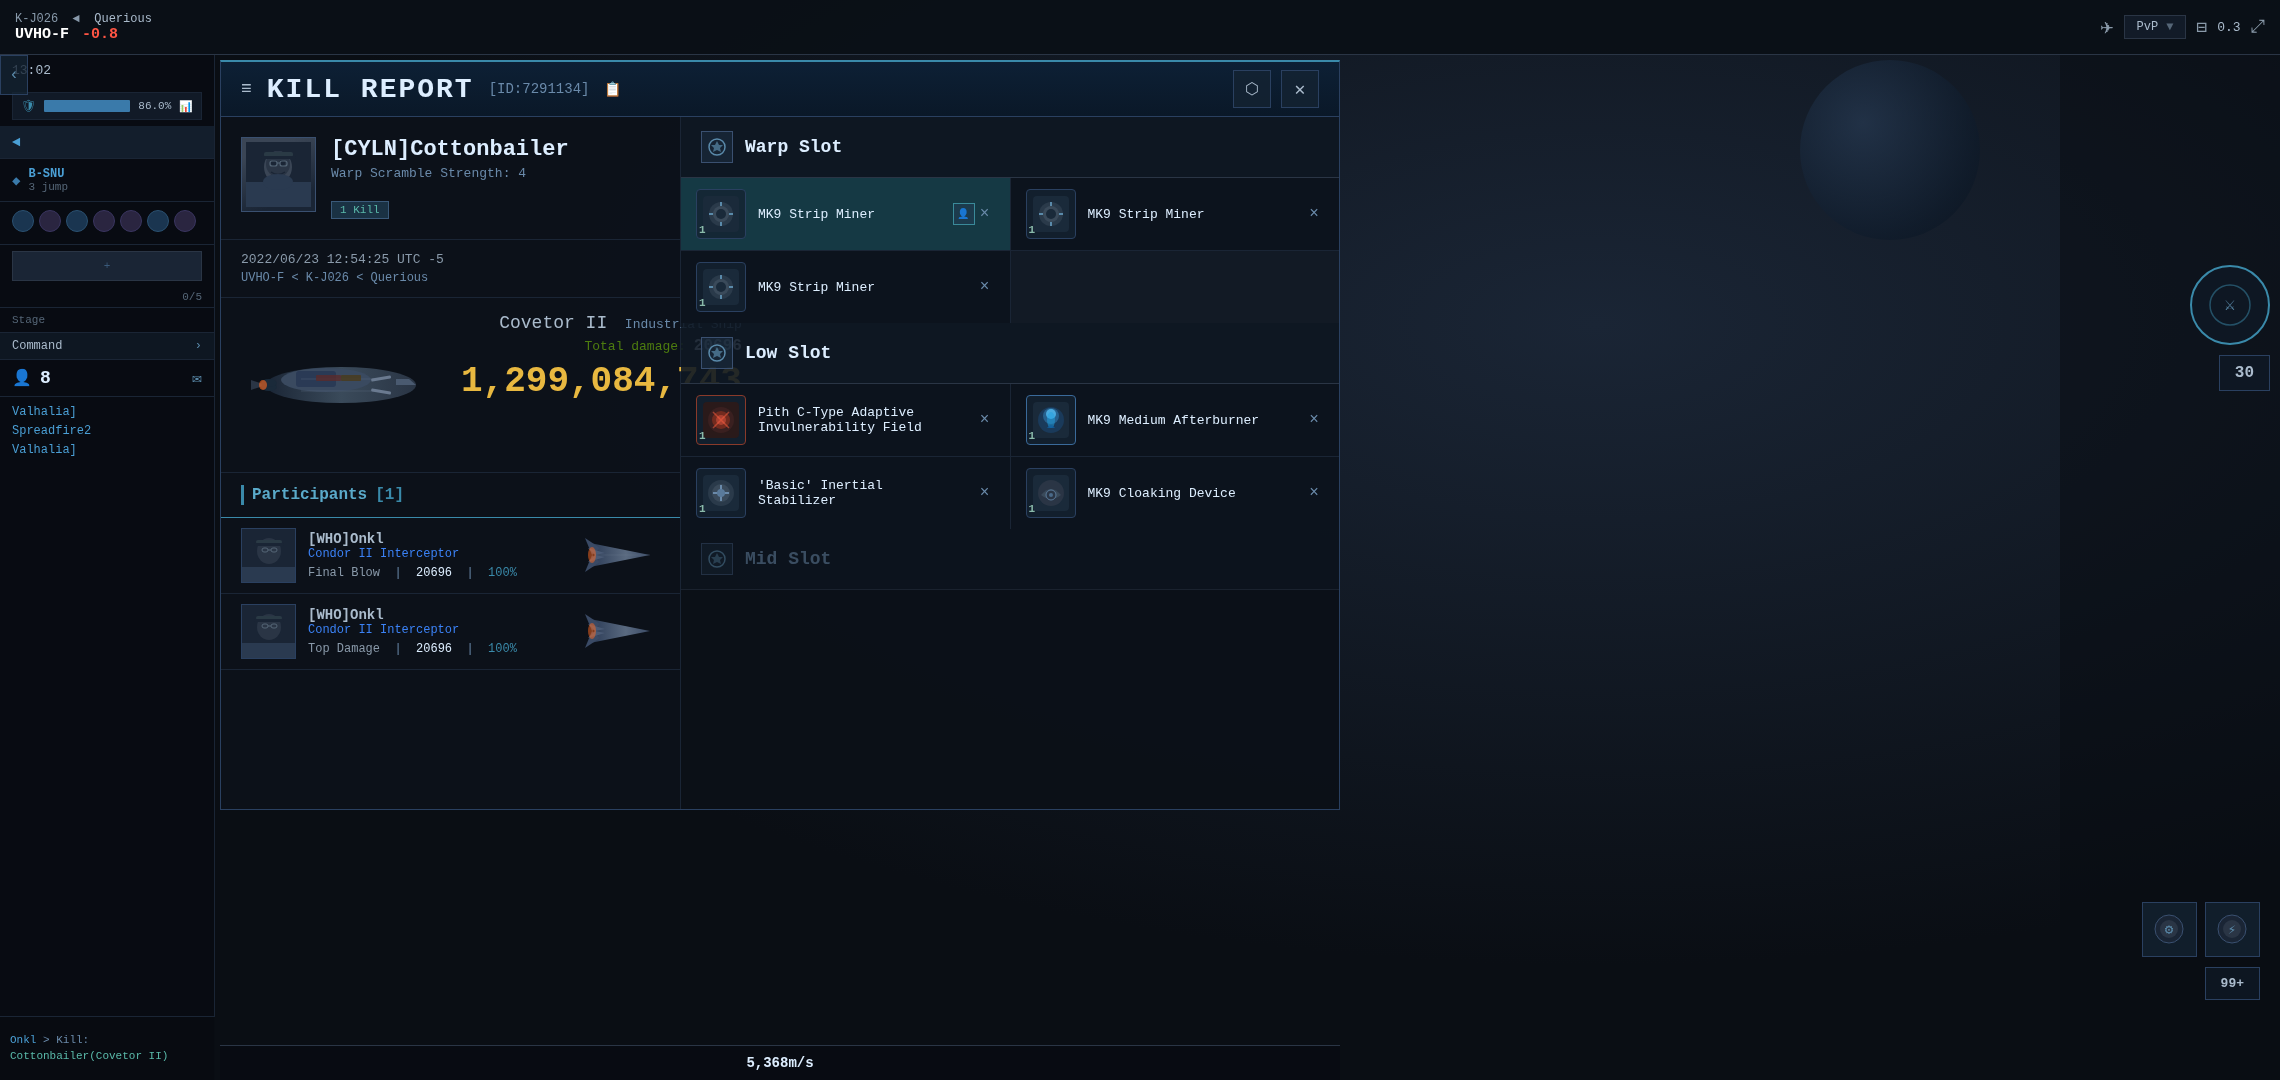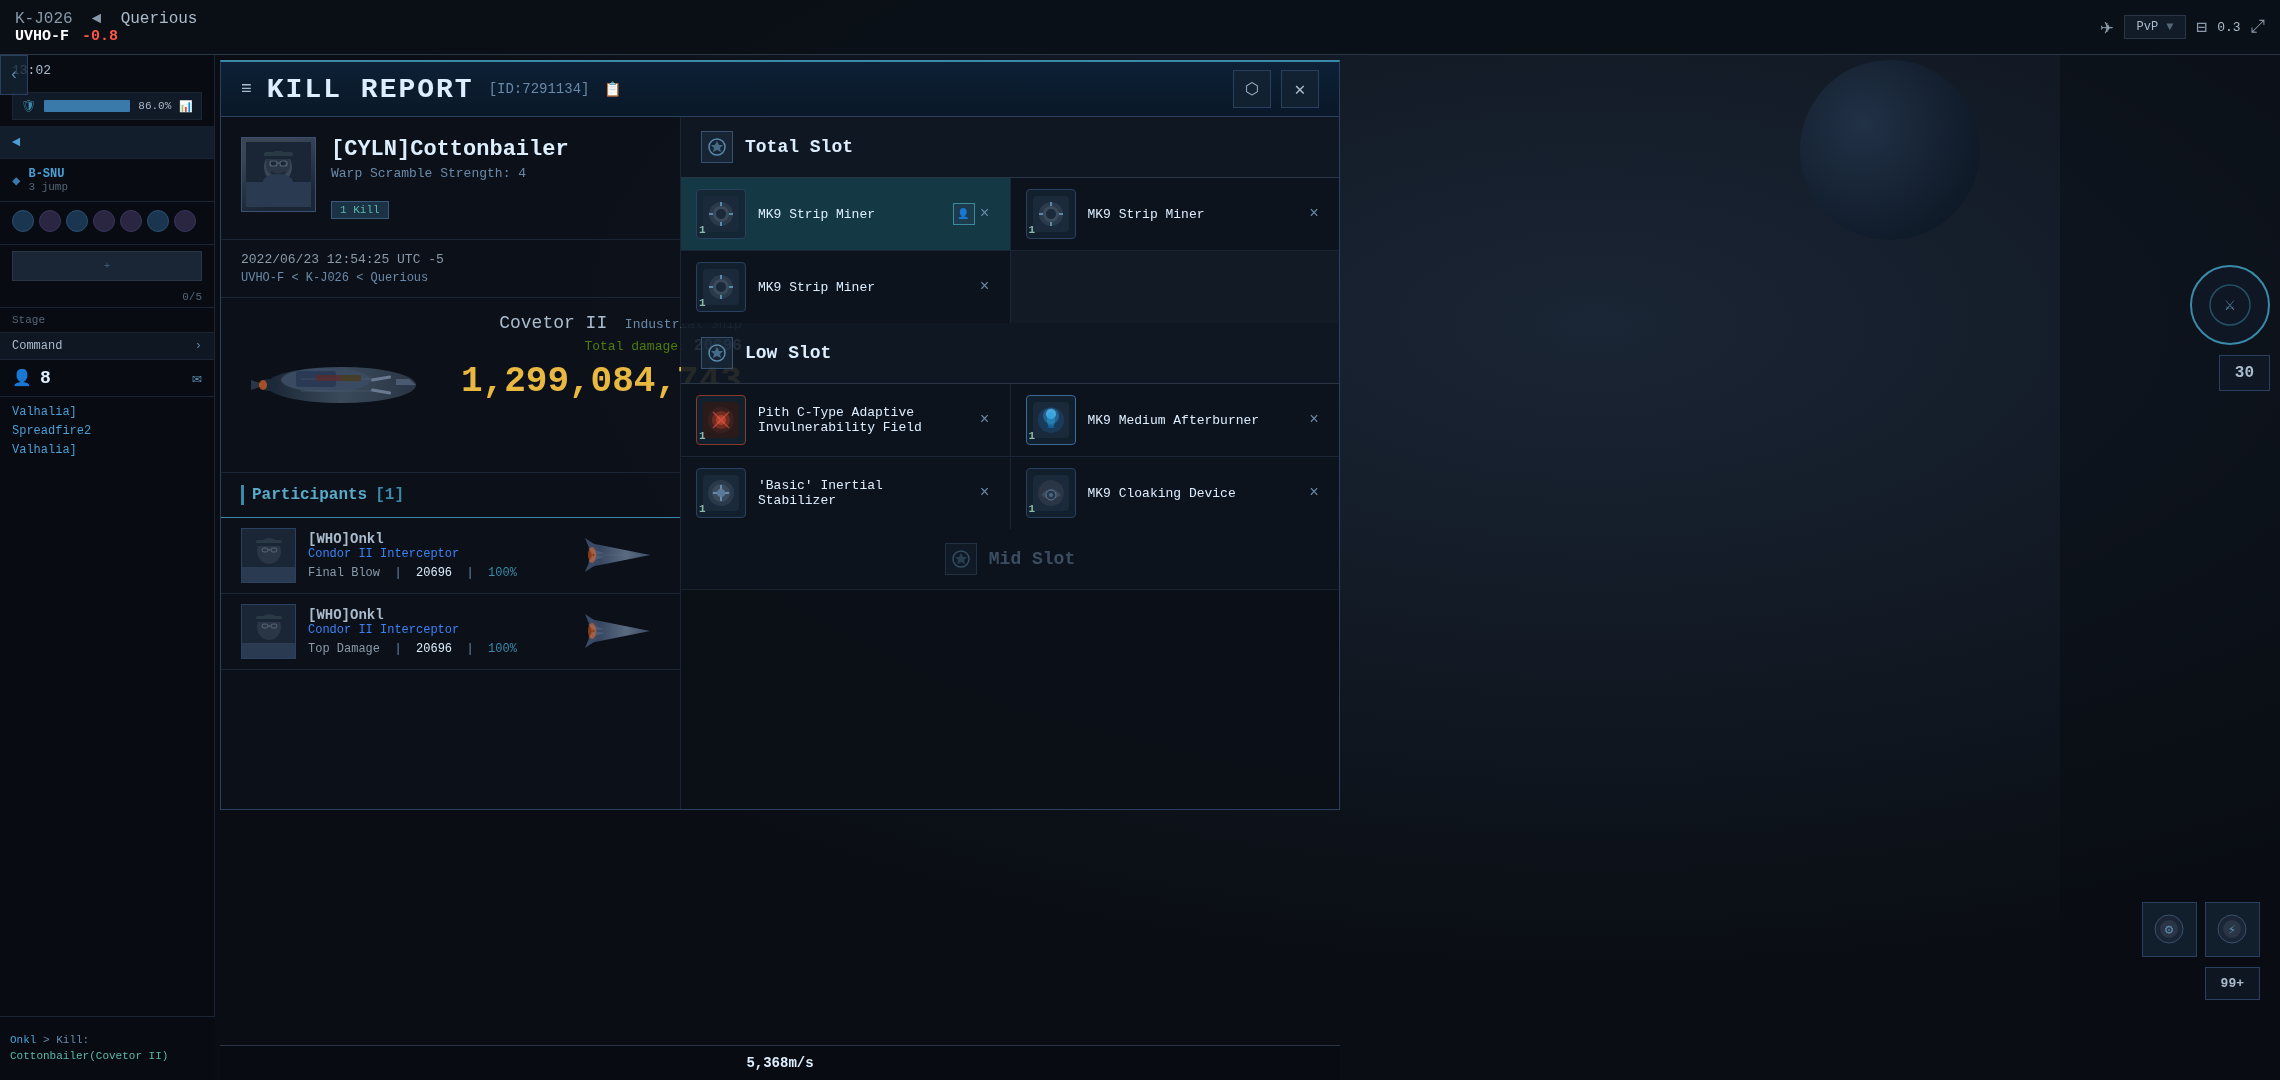--- a/index.html
+++ b/index.html
@@ -709,21 +709,21 @@
     }
   </style>
 </head>
 <body>
 
 <div class="game-bg"></div>
 <div class="bg-planet"></div>
 
 <div class="top-hud">
   <div class="top-hud-left">
-    <span style="color:#8899aa; font-size:16px;">
+    <span style="color:#8899aa; font-size:12px;">
       <span>K-J026</span>
       &nbsp;◄&nbsp;
       <span style="color:#aabbcc;">Querious</span>
     </span>
     <span style="color:#fff; font-weight:bold; font-size:15px;">
       <span>UVHO-F</span>
       <span style="color:#ff5544; margin-left:4px;">-0.8</span>
     </span>
   </div>
 
@@ -1014,21 +1014,21 @@
     <div class="slots-panel">
 
       <div class="slot-section">
         <div class="slot-header">
           <div class="slot-icon">
             <svg width="20" height="20" viewBox="0 0 20 20">
               <circle cx="10" cy="10" r="8" stroke="#5a8aaa" stroke-width="1.5" fill="none"></circle>
               <polygon points="10,4 12,8 16,8 13,11 14,15 10,13 6,15 7,11 4,8 8,8" fill="#5a8aaa" opacity="0.7"></polygon>
             </svg>
           </div>
-          <span class="slot-title">Total Slot</span>
+          <span class="slot-title">Warp Slot</span>
         </div>
 
         <div class="slot-items-grid">
 
           <div class="slot-item active">
             <div class="item-icon">
               <svg width="36" height="36" viewBox="0 0 36 36">
                 <rect width="36" height="36" rx="4" fill="#1a2a3a"></rect>
                 <circle cx="18" cy="18" r="12" fill="#2a3a4a"></circle>
                 <circle cx="18" cy="18" r="8" fill="#3a4a5a"></circle>
@@ -1156,21 +1156,21 @@
               </svg>
               <div class="item-quantity">1</div>
             </div>
             <span class="item-name">MK9 Cloaking Device</span>
             <span class="item-remove">×</span>
           </div>
         </div>
       </div>
 
       <div class="slot-section">
-        <div class="slot-header" style="opacity:0.5;justify-content:center;">
+        <div class="slot-header" style="opacity:0.5;">
           <div class="slot-icon">
             <svg width="20" height="20" viewBox="0 0 20 20">
               <circle cx="10" cy="10" r="8" stroke="#5a8aaa" stroke-width="1.5" fill="none"></circle>
               <polygon points="10,4 12,8 16,8 13,11 14,15 10,13 6,15 7,11 4,8 8,8" fill="#5a8aaa" opacity="0.7"></polygon>
             </svg>
           </div>
           <span class="slot-title" style="color:#6a8aaa;">Mid Slot</span>
         </div>
       </div>
     </div>

